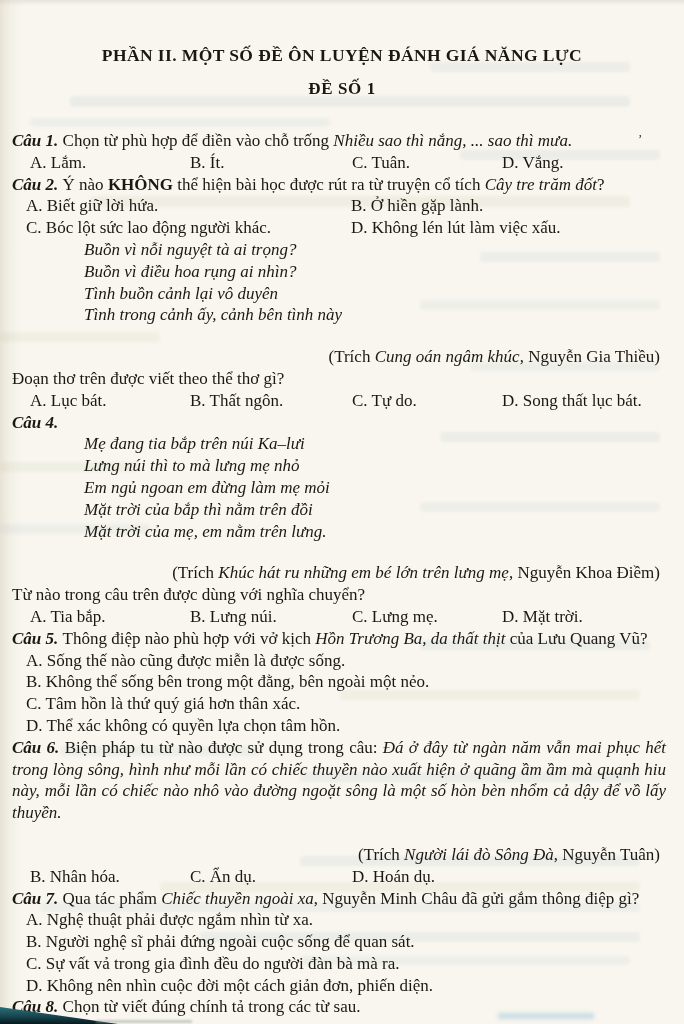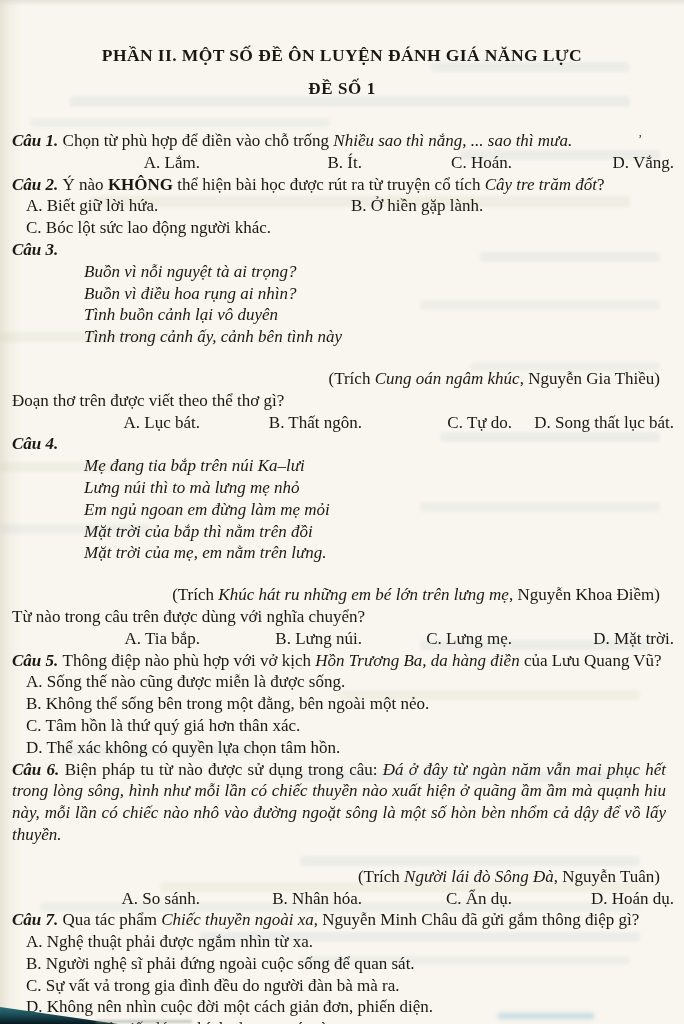--- a/index.html
+++ b/index.html
@@ -17,21 +17,21 @@
   .title-wrap{padding-top:44px;text-align:center;}
   .doc-title{font-size:17.5px;font-weight:bold;line-height:22px;letter-spacing:.4px;margin:0;}
   .doc-subtitle{font-size:17px;font-weight:bold;line-height:22px;margin:12px 0 0 0;letter-spacing:.6px;}
   .content{margin-top:30px;position:relative;z-index:2;}
   .line{line-height:21.8px;padding-left:12px;padding-right:18px;margin:0;}
   .just{text-align:justify;}
   .qlabel{font-weight:bold;font-style:italic;}
   .qlabel::after{content:" ";}
   .kw{font-weight:bold;}
   .it{font-style:italic;}
-  .opts4{display:grid;grid-template-columns:160px 162px 150px auto;padding-left:40px;padding-right:10px;line-height:21.8px;text-align:right;}
+  .opts4{display:grid;grid-template-columns:160px 162px 150px auto;padding-left:30px;padding-right:10px;line-height:21.8px;}
   .opts2{display:grid;grid-template-columns:325px auto;padding-left:26px;padding-right:21px;line-height:21.8px;}
   .optblock .opt{display:block;line-height:21.8px;padding-left:26px;}
   .poem{padding-left:84px;font-style:italic;}
   .poem div{line-height:21.8px;}
   .source{text-align:right;padding-right:24px;line-height:21.8px;margin-top:20px;}
   .page-num{text-align:center;margin-top:14px;line-height:22px;font-size:17px;letter-spacing:1px;}
   .stray{position:absolute;top:131px;left:638px;font-size:13px;color:#3a362e;}
   
   .bleed{position:absolute;filter:blur(1.6px);border-radius:4px;z-index:1;pointer-events:none;}
   .b-blue{background:#5b79a8;}
@@ -80,34 +80,34 @@
   </div>
 
   <span class="stray">’</span>
 
   <div class="content">
 
     <p class="line"><span class="qlabel">Câu 1.</span><span>Chọn từ phù hợp để điền vào chỗ trống </span><span class="it">Nhiều sao thì nắng, ... sao thì mưa.</span></p>
     <div class="opts4">
       <span class="opt">A. Lắm.</span>
       <span class="opt">B. Ít.</span>
-      <span class="opt">C. Hoán.</span>
+      <span class="opt">C. Tuân.</span>
       <span class="opt">D. Vắng.</span>
     </div>
 
     <p class="line"><span class="qlabel">Câu 2.</span><span>Ý nào </span><span class="kw">KHÔNG</span><span> thể hiện bài học được rút ra từ truyện cổ tích </span><span class="it">Cây tre trăm đốt</span><span>?</span></p>
     <div class="opts2">
       <span class="opt">A. Biết giữ lời hứa.</span>
       <span class="opt">B. Ở hiền gặp lành.</span>
     </div>
     <div class="opts2">
       <span class="opt">C. Bóc lột sức lao động người khác.</span>
+      <span class="opt">D. Không lén lút làm việc xấu.</span>
     </div>
 
-    <p class="line"><span class="qlabel">Câu 3.</span></p>
     <div class="poem">
       <div>Buồn vì nỗi nguyệt tà ai trọng?</div>
       <div>Buồn vì điều hoa rụng ai nhìn?</div>
       <div>Tình buồn cảnh lại vô duyên</div>
       <div>Tình trong cảnh ấy, cảnh bên tình này</div>
     </div>
     <div class="source"><span>(Trích </span><span class="it">Cung oán ngâm khúc</span><span>, Nguyễn Gia Thiều)</span></div>
     <p class="line">Đoạn thơ trên được viết theo thể thơ gì?</p>
     <div class="opts4">
       <span class="opt">A. Lục bát.</span>
@@ -126,32 +126,31 @@
     </div>
     <div class="source"><span>(Trích </span><span class="it">Khúc hát ru những em bé lớn trên lưng mẹ</span><span>, Nguyễn Khoa Điềm)</span></div>
     <p class="line">Từ nào trong câu trên được dùng với nghĩa chuyển?</p>
     <div class="opts4">
       <span class="opt">A. Tia bắp.</span>
       <span class="opt">B. Lưng núi.</span>
       <span class="opt">C. Lưng mẹ.</span>
       <span class="opt">D. Mặt trời.</span>
     </div>
 
-    <p class="line"><span class="qlabel">Câu 5.</span><span>Thông điệp nào phù hợp với vở kịch </span><span class="it">Hồn Trương Ba, da hàng điền</span><span> của Lưu Quang Vũ?</span></p>
+    <p class="line"><span class="qlabel">Câu 5.</span><span>Thông điệp nào phù hợp với vở kịch </span><span class="it">Hồn Trương Ba, da thất thịt</span><span> của Lưu Quang Vũ?</span></p>
     <div class="optblock">
       <span class="opt">A. Sống thế nào cũng được miễn là được sống.</span>
       <span class="opt">B. Không thể sống bên trong một đằng, bên ngoài một nẻo.</span>
       <span class="opt">C. Tâm hồn là thứ quý giá hơn thân xác.</span>
       <span class="opt">D. Thể xác không có quyền lựa chọn tâm hồn.</span>
     </div>
 
     <p class="line just"><span class="qlabel">Câu 6.</span><span>Biện pháp tu từ nào được sử dụng trong câu: </span><span class="it">Đá ở đây từ ngàn năm vẫn mai phục hết trong lòng sông, hình như mỗi lần có chiếc thuyền nào xuất hiện ở quãng ầm ầm mà quạnh hiu này, mỗi lần có chiếc nào nhô vào đường ngoặt sông là một số hòn bèn nhổm cả dậy để vồ lấy thuyền.</span></p>
     <div class="source"><span>(Trích </span><span class="it">Người lái đò Sông Đà</span><span>, Nguyễn Tuân)</span></div>
     <div class="opts4">
-      <span class="opt">A. So sánh.</span>
       <span class="opt">B. Nhân hóa.</span>
       <span class="opt">C. Ẩn dụ.</span>
       <span class="opt">D. Hoán dụ.</span>
     </div>
 
     <p class="line"><span class="qlabel">Câu 7.</span><span>Qua tác phẩm </span><span class="it">Chiếc thuyền ngoài xa</span><span>, Nguyễn Minh Châu đã gửi gắm thông điệp gì?</span></p>
     <div class="optblock">
       <span class="opt">A. Nghệ thuật phải được ngắm nhìn từ xa.</span>
       <span class="opt">B. Người nghệ sĩ phải đứng ngoài cuộc sống để quan sát.</span>
       <span class="opt">C. Sự vất vả trong gia đình đều do người đàn bà mà ra.</span>

